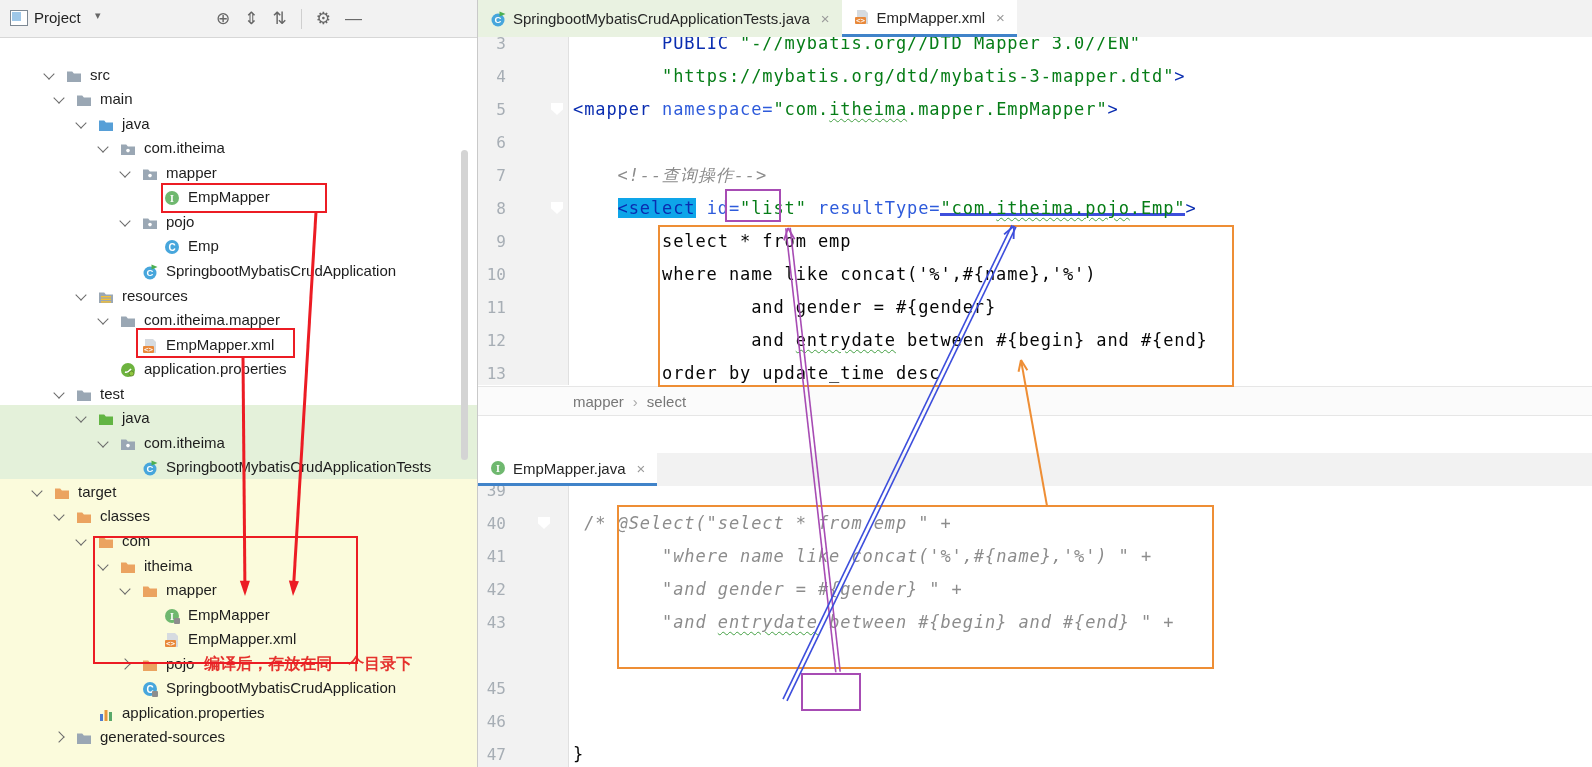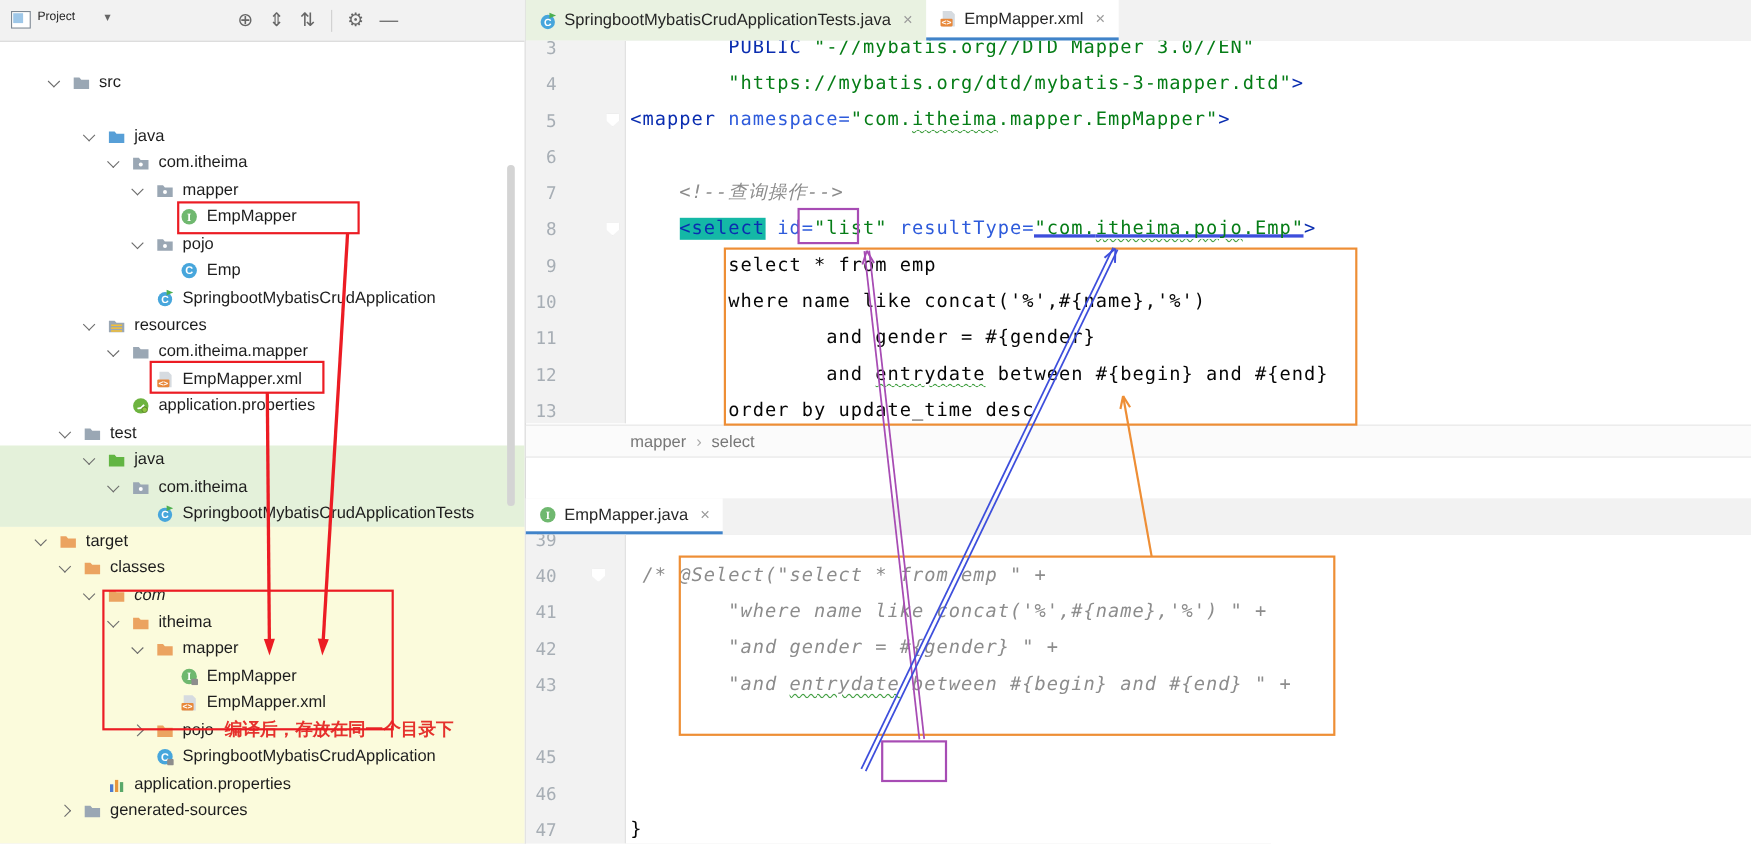--- a/index.html
+++ b/index.html
@@ -1,21 +1,21 @@
 <!DOCTYPE html>
 <html><head>
 <meta charset="utf-8">
 <style>
   html,body{margin:0;padding:0;background:#ddd;}
   #app{position:relative;width:1592px;height:767px;background:#fff;overflow:hidden;
        font-family:"Liberation Sans",sans-serif;-webkit-font-smoothing:antialiased;}
   
   #panel{position:absolute;left:0;top:0;width:477px;height:767px;background:#fff;border-right:1px solid #C9C9C9;overflow:hidden;}
   #panel-toolbar{position:absolute;left:0;top:0;width:100%;height:37px;background:#F2F2F2;border-bottom:1px solid #D7D7D7;}
-  #panel-title{position:absolute;left:34px;top:9px;font-size:11px;color:#1f1f1f;text-align:center;}
+  #panel-title{position:absolute;left:34px;top:9px;font-size:15px;color:#1f1f1f;text-align:center;}
   #panel-title-caret{position:absolute;left:95px;top:9px;font-size:11px;color:#666;}
   #win-icon{position:absolute;left:10px;top:10px;width:16px;height:14px;border:1.5px solid #7d8893;background:#fff;}
   #win-icon span{position:absolute;left:1px;top:1px;width:9px;height:9px;background:#9ec7e8;display:block;}
   #panel-tools{position:absolute;right:115px;top:0;height:37px;display:flex;align-items:center;gap:14px;}
   .tool-glyph{font-size:17px;color:#666;line-height:37px;cursor:default;}
   .tool-div{width:1px;height:20px;background:#CFCFCF;}
   #tree{position:absolute;left:0;top:37px;width:100%;height:730px;}
   .bgband{position:absolute;left:0;width:100%;}
   .trow{position:absolute;left:0;width:100%;height:25px;line-height:25px;font-size:15px;color:#1d1d1d;white-space:nowrap;}
   .trow .lbl{position:absolute;top:0;}
@@ -44,21 +44,21 @@
   .gutterbg{position:absolute;left:0;top:0;width:90px;height:100%;background:#F2F2F2;border-right:1px solid #E0E0E0;}
   .cl{position:absolute;left:0;width:100%;height:33px;line-height:33px;}
   .cl .ln{position:absolute;left:0;top:0;width:28px;text-align:right;font-family:"DejaVu Sans Mono",monospace;font-size:16px;color:#A7AEB5;}
   .cl pre{position:absolute;left:95px;top:0;margin:0;font-family:"DejaVu Sans Mono",monospace;font-size:17px;letter-spacing:0.9px;line-height:33px;}
   .fold{position:absolute;top:10px;width:12px;height:12px;background:#fff;filter:drop-shadow(0 0 1px #8a8a8a);}
   .fold.down{clip-path:polygon(0 0,100% 0,100% 55%,50% 100%,0 55%);}
   .fold.up{clip-path:polygon(0 45%,50% 0,100% 45%,100% 100%,0 100%);}
   
   .tag{color:#0A2DB0;} .attr{color:#2E5BDB;} .str{color:#067D17;} .txt{color:#060606;}
   .cmt{color:#8C8C8C;font-style:italic;} .kw{color:#5081BF;} .mth{color:#2E7E93;}
-  .hl{background:#14b8a6;}
+  .hl{background:#0ea5e9;}
   .wavy{text-decoration:underline wavy #44A044 1px;text-underline-offset:3px;}
   .blueline{background-image:linear-gradient(#3D4EDC,#3D4EDC);background-size:100% 3px;background-position:0 calc(100% - 2px);background-repeat:no-repeat;}
   #overlay{position:absolute;left:0;top:0;width:1592px;height:767px;pointer-events:none;z-index:60;}
 </style>
 </head>
 <body>
 
 <div id="app">
 
   <div id="panel">
@@ -80,20 +80,27 @@
     <div id="tree">
         <div class="bgband" style="top: 368.25px; height: 73.65px; background: rgb(228, 241, 218);"></div>
         <div class="bgband" style="top: 441.9px; height: 288.1px; background: rgb(251, 251, 220);"></div>
         <div class="trow" style="top: 24.55px; margin-left: 12px;">
           <span class="chev open" style="left: 33px;"></span>
           <span class="ticon" style="left: 54px;"><svg width="16" height="16">
               <path d="M1 3.5 h5.2 l1.7 2 H15 v8.5 H1 Z" fill="#9AA7B4"></path>
             </svg></span>
           <span class="lbl" style="left: 78px;">src</span>
         </div>
+        <div class="trow" style="top: 49.1px;">
+          <span class="chev open" style="left: 55px;"></span>
+          <span class="ticon" style="left: 76px;"><svg width="16" height="16">
+              <path d="M1 3.5 h5.2 l1.7 2 H15 v8.5 H1 Z" fill="#9AA7B4"></path>
+            </svg></span>
+          <span class="lbl" style="left: 100px;">main</span>
+        </div>
         <div class="trow" style="top: 73.65px;">
           <span class="chev open" style="left: 77px;"></span>
           <span class="ticon" style="left: 98px;"><svg width="16" height="16">
               <path d="M1 3.5 h5.2 l1.7 2 H15 v8.5 H1 Z" fill="#579FD7"></path>
             </svg></span>
           <span class="lbl" style="left: 122px;">java</span>
         </div>
         <div class="trow" style="top: 98.2px;">
           <span class="chev open" style="left: 99px;"></span>
           <span class="ticon" style="left: 120px;"><svg width="16" height="16">
@@ -210,21 +217,21 @@
             </svg></span>
           <span class="lbl" style="left: 78px;">target</span>
         </div>
         <div class="trow" style="top: 466.45px;">
           <span class="chev open" style="left: 55px;"></span>
           <span class="ticon" style="left: 76px;"><svg width="16" height="16">
               <path d="M1 3.5 h5.2 l1.7 2 H15 v8.5 H1 Z" fill="#EBA360"></path>
             </svg></span>
           <span class="lbl" style="left: 100px;">classes</span>
         </div>
-        <div class="trow" style="top: 491px; font-style: italic;">
+        <div class="trow" style="top: 491px;">
           <span class="chev open" style="left: 77px;"></span>
           <span class="ticon" style="left: 98px;"><svg width="16" height="16">
               <path d="M1 3.5 h5.2 l1.7 2 H15 v8.5 H1 Z" fill="#EBA360"></path>
             </svg></span>
           <span class="lbl" style="left: 122px;">com</span>
         </div>
         <div class="trow" style="top: 515.55px;">
           <span class="chev open" style="left: 99px;"></span>
           <span class="ticon" style="left: 120px;"><svg width="16" height="16">
               <path d="M1 3.5 h5.2 l1.7 2 H15 v8.5 H1 Z" fill="#EBA360"></path>

